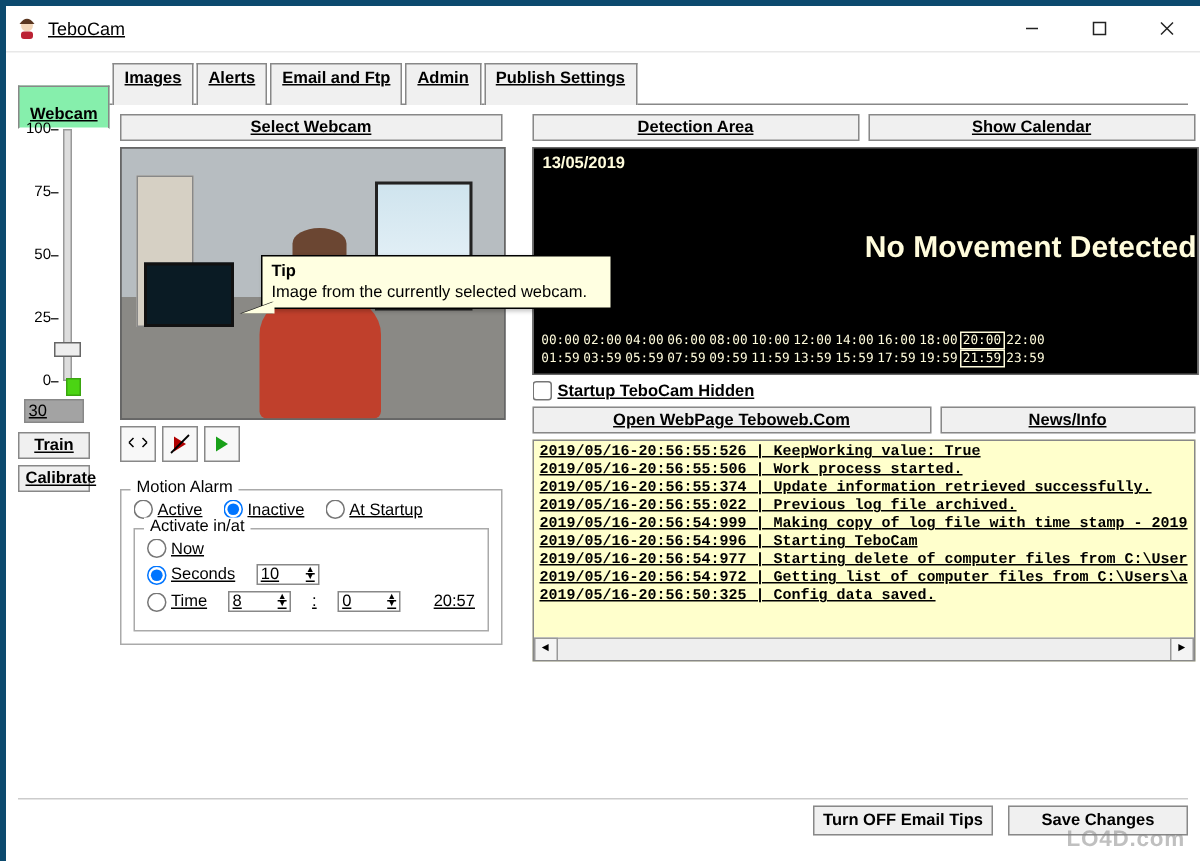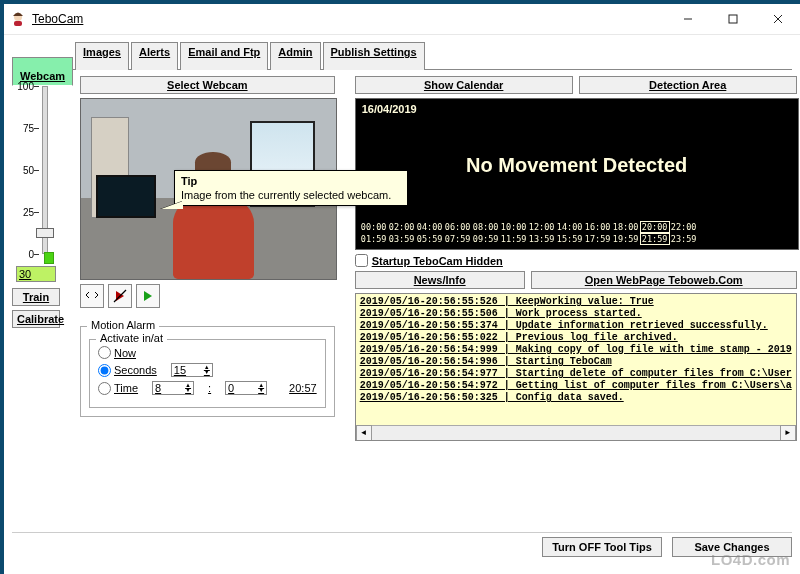--- a/index.html
+++ b/index.html
@@ -128,21 +128,21 @@
     height: 10px;
     background: #4bd413;
     border:1px solid #3aa50f;
   }
   .thresh-input {
     width: 34px;
     border: 1px solid #888;
     padding: 1px 2px;
     font-size: 11px;
     margin-top: 6px;
-    background: #bef264;
+    background: #a3a3a3;
   }
   .btn {
     border: 1px solid #888;
     background: #f0f0f0;
     padding: 2px 4px;
     font-weight: bold;
     text-align: center;
     font-size: 11px;
     box-sizing: border-box;
   }
@@ -166,21 +166,21 @@
     color: #fffcdc;
   }
   .det-date {
     position: absolute;
     top: 4px; left: 6px;
     font-size: 11px;
     font-weight: bold;
   }
   .det-msg {
     position: absolute;
-    top: 55px; width: 100%; text-align: center;
+    top: 55px; width: 100%; text-align: right;
     font-size: 20px;
     font-weight: bold;
   }
   .det-timeline {
     position: absolute;
     bottom: 4px;
     left: 4px; right: 4px;
     font-size: 8.5px;
     font-family: monospace;
     color: #fffcdc;
@@ -408,35 +408,49 @@
           </div>
           <div class="icon-btn">
             <svg width="14" height="14">
                 <polygon points="3,2 11,7 3,12" fill="#18a018"></polygon>
               </svg>
           </div>
         </div>
 
         <div class="groupbox" style="margin-top:18px;">
           <span class="legend">Motion Alarm</span>
+          <div class="radio-row">
+            <label>
+                <input type="radio" name="ma" style=""> 
+                <span>Active</span>
+              </label>
+            <label>
+                <input type="radio" name="ma" checked="" style=""> 
+                <span>Inactive</span>
+              </label>
+            <label>
+                <input type="radio" name="ma" style=""> 
+                <span>At Startup</span>
+              </label>
+          </div>
           <div class="groupbox" style="margin-top:6px;">
             <span class="legend">Activate in/at</span>
             <div class="radio-row">
               <label>
                   <input type="radio" name="act" style=""> 
                   <span>Now</span>
                 </label>
             </div>
             <div class="radio-row">
               <label>
                   <input type="radio" name="act" checked="" style=""> 
                   <span>Seconds</span>
                 </label>
               <span class="spin">
-                  <span>15</span>
+                  <span>10</span>
                   <span class="sp-btns">
                     <span>▲</span>
                     <span>▼</span>
                   </span>
                 </span>
             </div>
             <div class="radio-row">
               <label>
                   <input type="radio" name="act" style=""> 
                   <span>Time</span>
@@ -457,37 +471,37 @@
                   </span>
                 </span>
               <span style="margin-left:8px;">20:57</span>
             </div>
           </div>
         </div>
       </div>
 
       <div class="right-col">
         <div class="right-row-btns">
+          <div class="btn">Detection Area</div>
           <div class="btn">Show Calendar</div>
-          <div class="btn">Detection Area</div>
         </div>
         <div class="detection-box">
-          <div class="det-date">16/04/2019</div>
+          <div class="det-date">13/05/2019</div>
           <div class="det-msg">No Movement Detected</div>
           <div class="det-timeline" id="timeline"><span class="">00:00</span><span class="">02:00</span><span class="">04:00</span><span class="">06:00</span><span class="">08:00</span><span class="">10:00</span><span class="">12:00</span><span class="">14:00</span><span class="">16:00</span><span class="">18:00</span><span class="sel">20:00</span><span class="">22:00</span><br><span class="">01:59</span><span class="">03:59</span><span class="">05:59</span><span class="">07:59</span><span class="">09:59</span><span class="">11:59</span><span class="">13:59</span><span class="">15:59</span><span class="">17:59</span><span class="">19:59</span><span class="sel">21:59</span><span class="">23:59</span></div>
         </div>
 
         <label class="chk-row">
           <input type="checkbox" style=""> 
             <span>Startup TeboCam Hidden</span>
         </label>
 
         <div class="right-row-btns">
+          <div class="btn" style="flex:1.6">Open WebPage Teboweb.Com</div>
           <div class="btn">News/Info</div>
-          <div class="btn" style="flex:1.6">Open WebPage Teboweb.Com</div>
         </div>
 
         <div class="log" id="log">
             <div>2019/05/16-20:56:55:526 | KeepWorking value: True</div>
             <div>2019/05/16-20:56:55:506 | Work process started.</div>
             <div>2019/05/16-20:56:55:374 | Update information retrieved successfully.</div>
             <div>2019/05/16-20:56:55:022 | Previous log file archived.</div>
             <div>2019/05/16-20:56:54:999 | Making copy of log file with time stamp - 2019</div>
             <div>2019/05/16-20:56:54:996 | Starting TeboCam</div>
             <div>2019/05/16-20:56:54:977 | Starting delete of computer files from C:\User</div>
@@ -496,21 +510,21 @@
           <div class="log-scroll-h">
             <div class="arrow">◄</div>
             <div class="track"></div>
             <div class="arrow">►</div>
           </div>
         </div>
       </div>
     </div>
 
     <div class="bottom-bar">
-      <div class="btn">Turn OFF Tool Tips</div>
+      <div class="btn">Turn OFF Email Tips</div>
       <div class="btn">Save Changes</div>
     </div>
 
     <div class="tooltip">
       <div class="tooltip-tail"></div>
       <div class="tip-title">Tip</div>
       <div>Image from the currently selected webcam.</div>
     </div>
   </div>
 </div>

